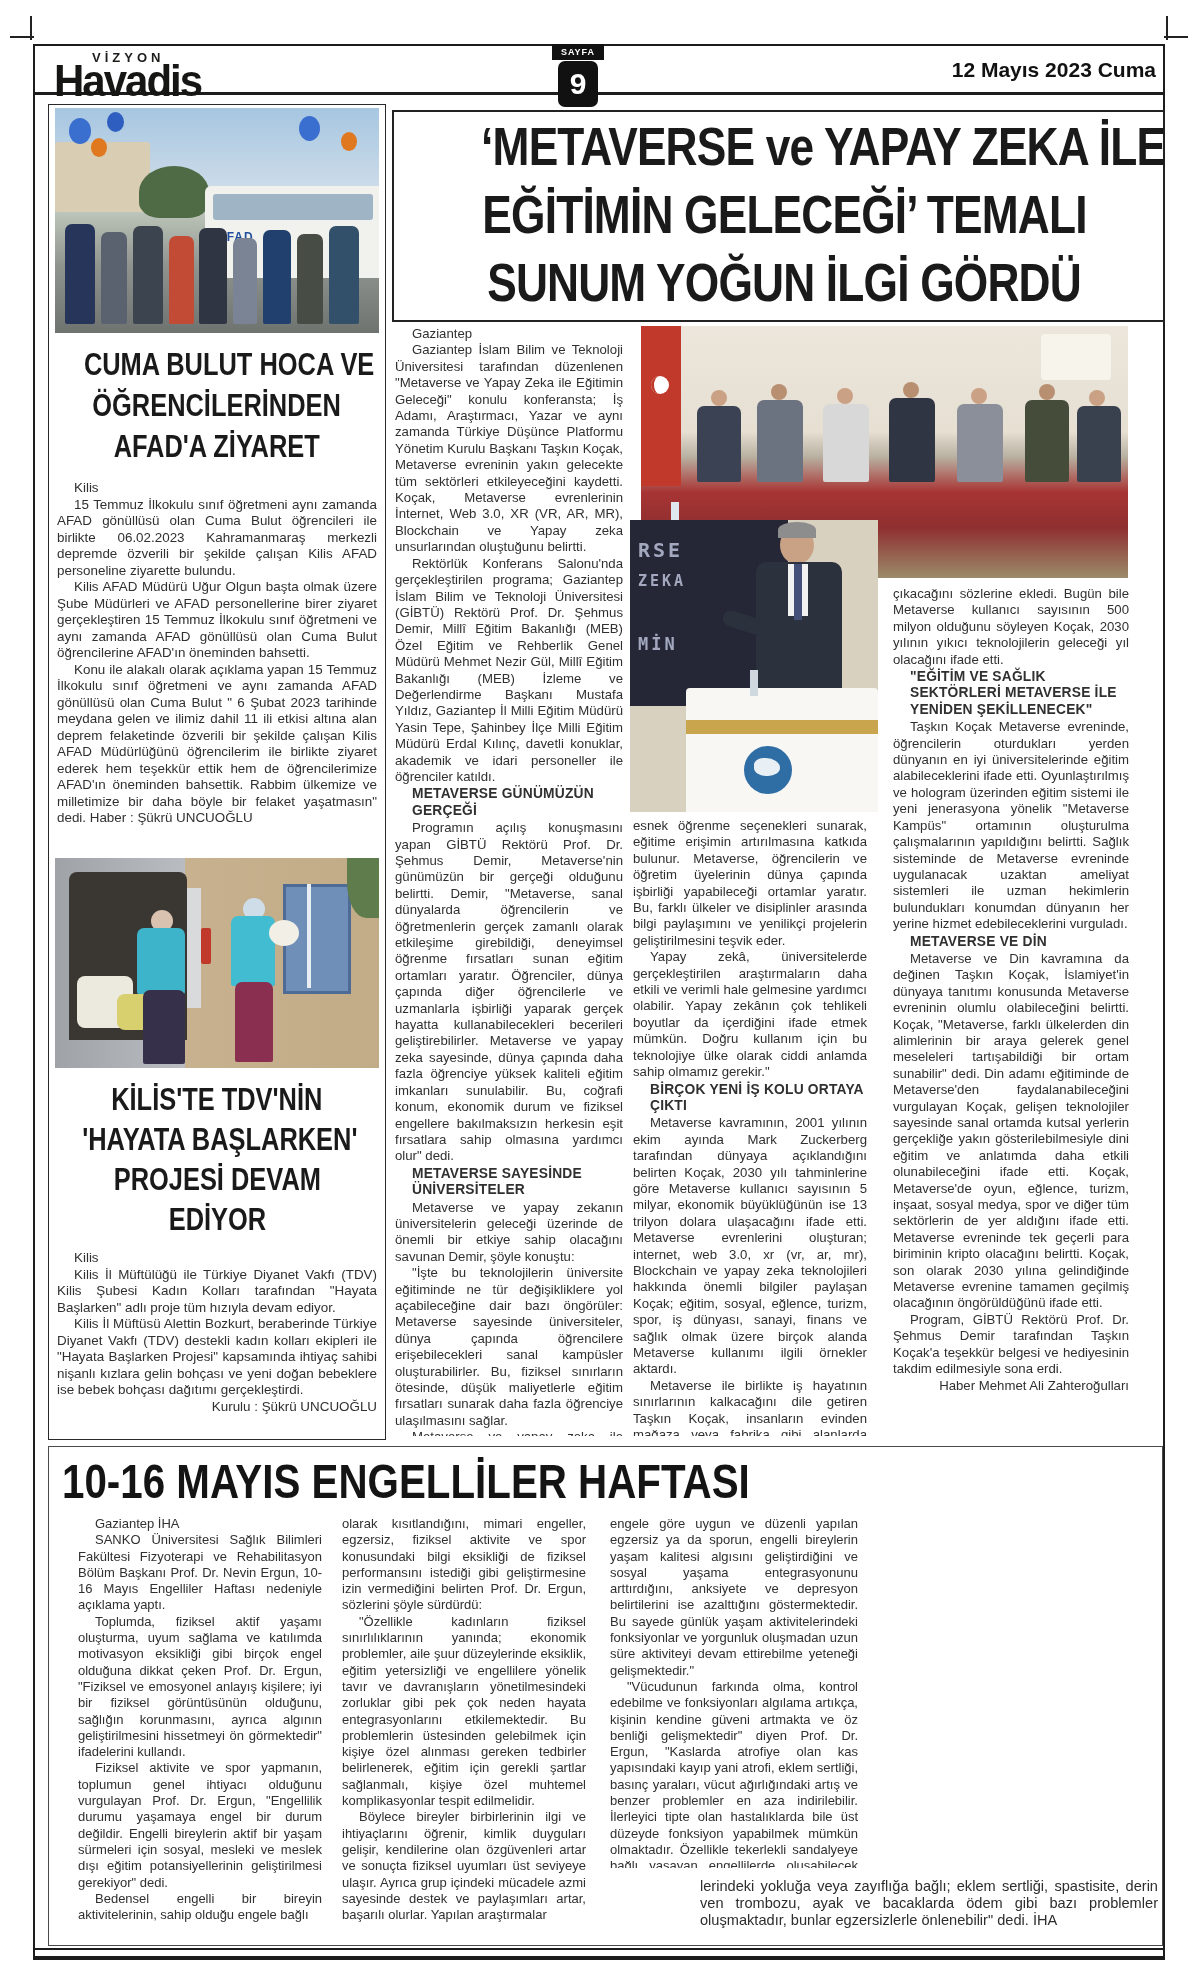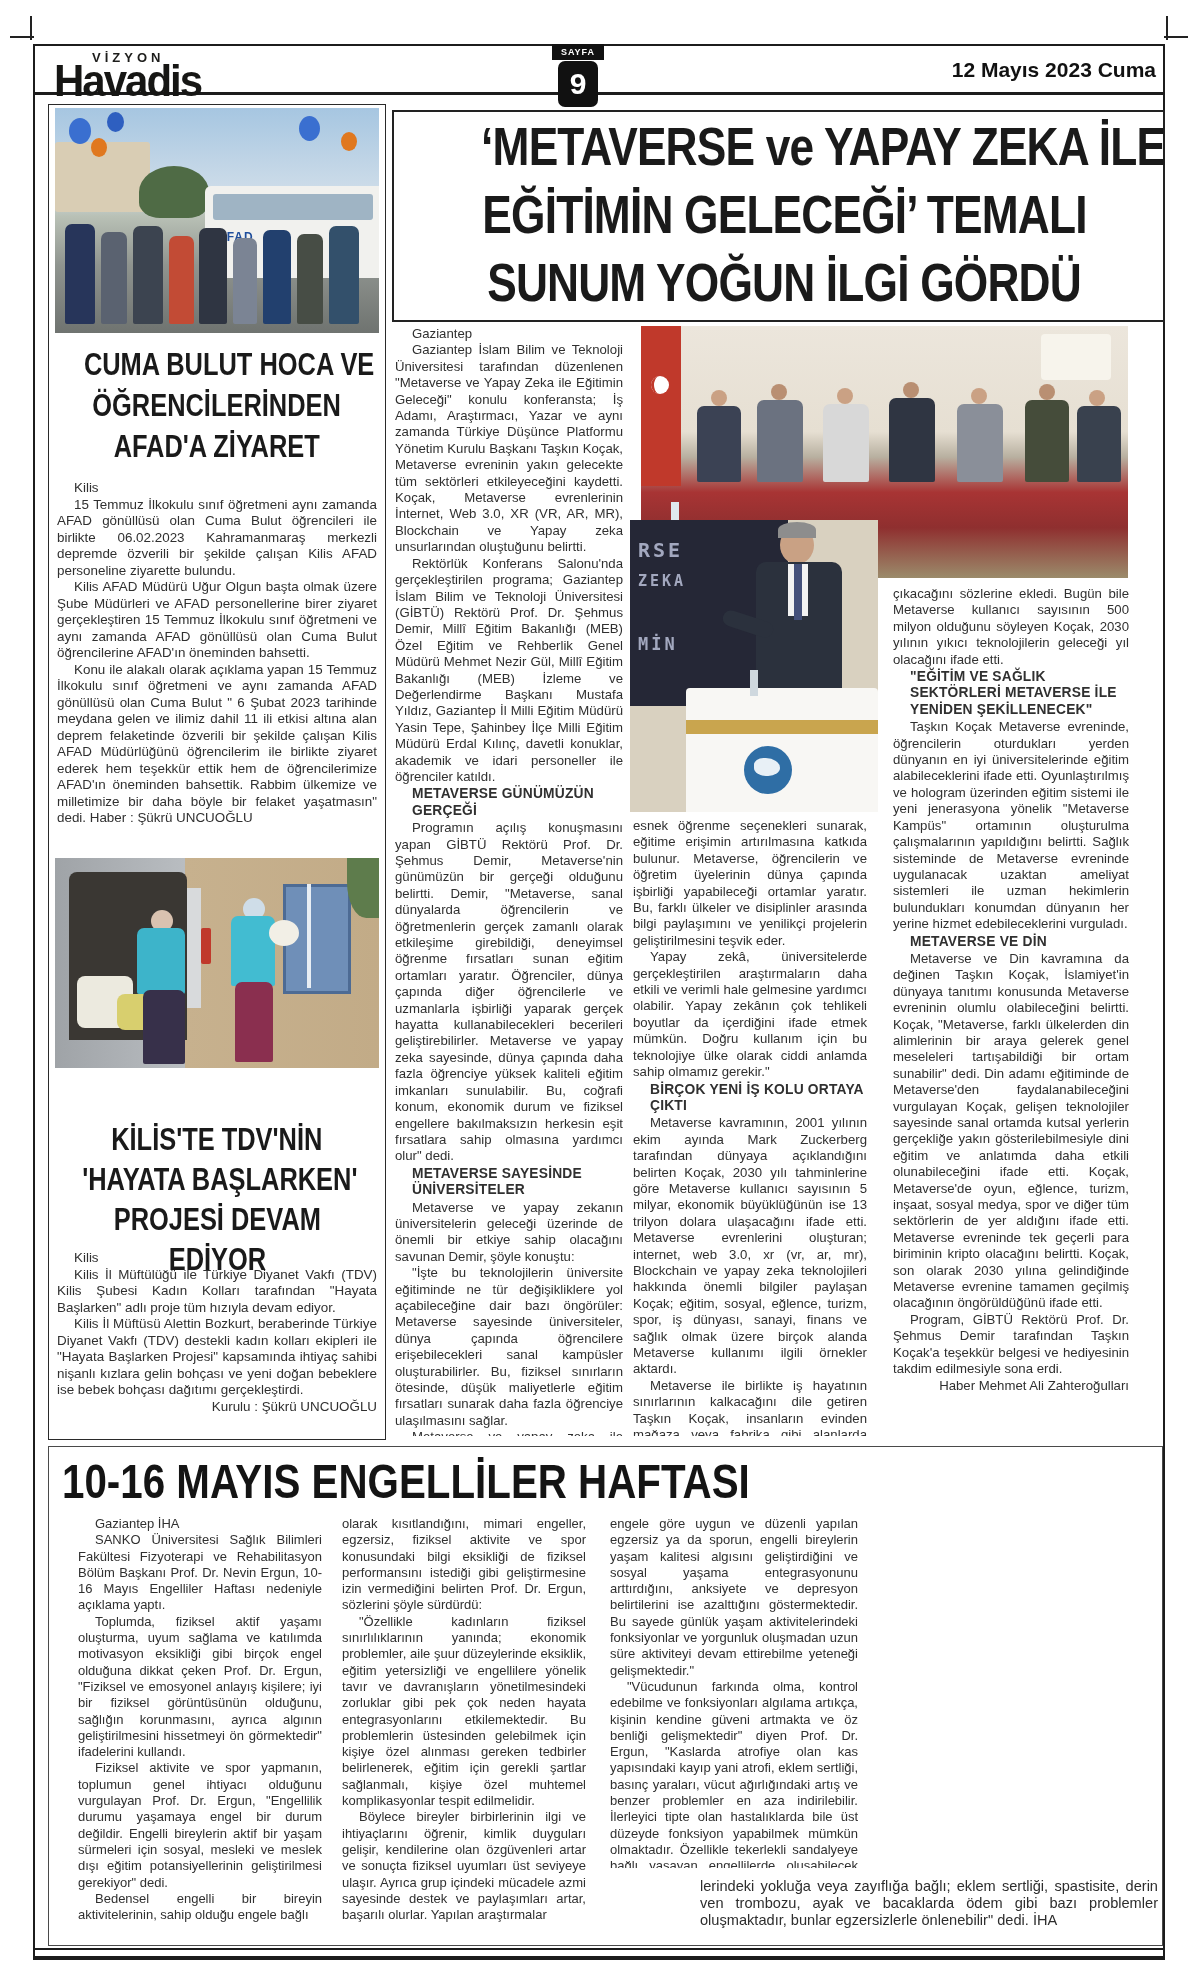--- a/index.html
+++ b/index.html
@@ -131,21 +131,21 @@
     <div class="ph-el" style="left:292px;top:0;width:32px;height:60px;background:#5e7c4c;border-radius:0 0 0 60%;"></div>
     <div class="head" style="left:188px;top:40px;width:22px;height:22px;background:#cfdde8;"></div>
     <div class="person" style="left:176px;top:58px;width:44px;height:70px;background:#42bcd1;"></div>
     <div class="person" style="left:180px;top:124px;width:38px;height:80px;background:#8a2f4f;"></div>
     <div class="head" style="left:96px;top:52px;width:22px;height:22px;background:#d9c2b0;"></div>
     <div class="person" style="left:82px;top:70px;width:48px;height:66px;background:#3db4ca;"></div>
     <div class="person" style="left:88px;top:132px;width:42px;height:74px;background:#37304a;"></div>
     <div class="ph-el" style="left:214px;top:62px;width:30px;height:26px;background:#f2efe6;border-radius:50%;"></div>
   </div>
 
-  <div class="lefthead" style="top:1080px;margin-top:40px;">
+  <div class="lefthead" style="top:1080px;">
     <span class="cond hl" style="line-height:40px;">KİLİS'TE TDV'NİN</span><br>
     <span class="cond hl" style="line-height:40px;">'HAYATA BAŞLARKEN'</span><br>
     <span class="cond hl" style="line-height:40px;">PROJESİ DEVAM</span><br>
     <span class="cond hl" style="line-height:40px;">EDİYOR</span>
   </div>
   <div class="txtcol" style="left:57px;top:1250px;width:320px;height:182px;font-size:13.4px;line-height:16.5px;">
       <div class="blk loc">Kilis</div>
       <div class="blk p">Kilis İl Müftülüğü ile Türkiye Diyanet Vakfı (TDV) Kilis Şubesi Kadın Kolları tarafından "Hayata Başlarken" adlı proje tüm hızıyla devam ediyor.</div>
       <div class="blk p">Kilis İl Müftüsü Alettin Bozkurt, beraberinde Türkiye Diyanet Vakfı (TDV) destekli kadın kolları ekipleri ile "Hayata Başlarken Projesi" kapsamında ihtiyaç sahibi nişanlı kızlara gelin bohçası ve yeni doğan bebeklere ise bebek bohçası dağıtımı gerçekleştirdi.</div>
       <div class="blk credit">Kurulu : Şükrü UNCUOĞLU</div>

